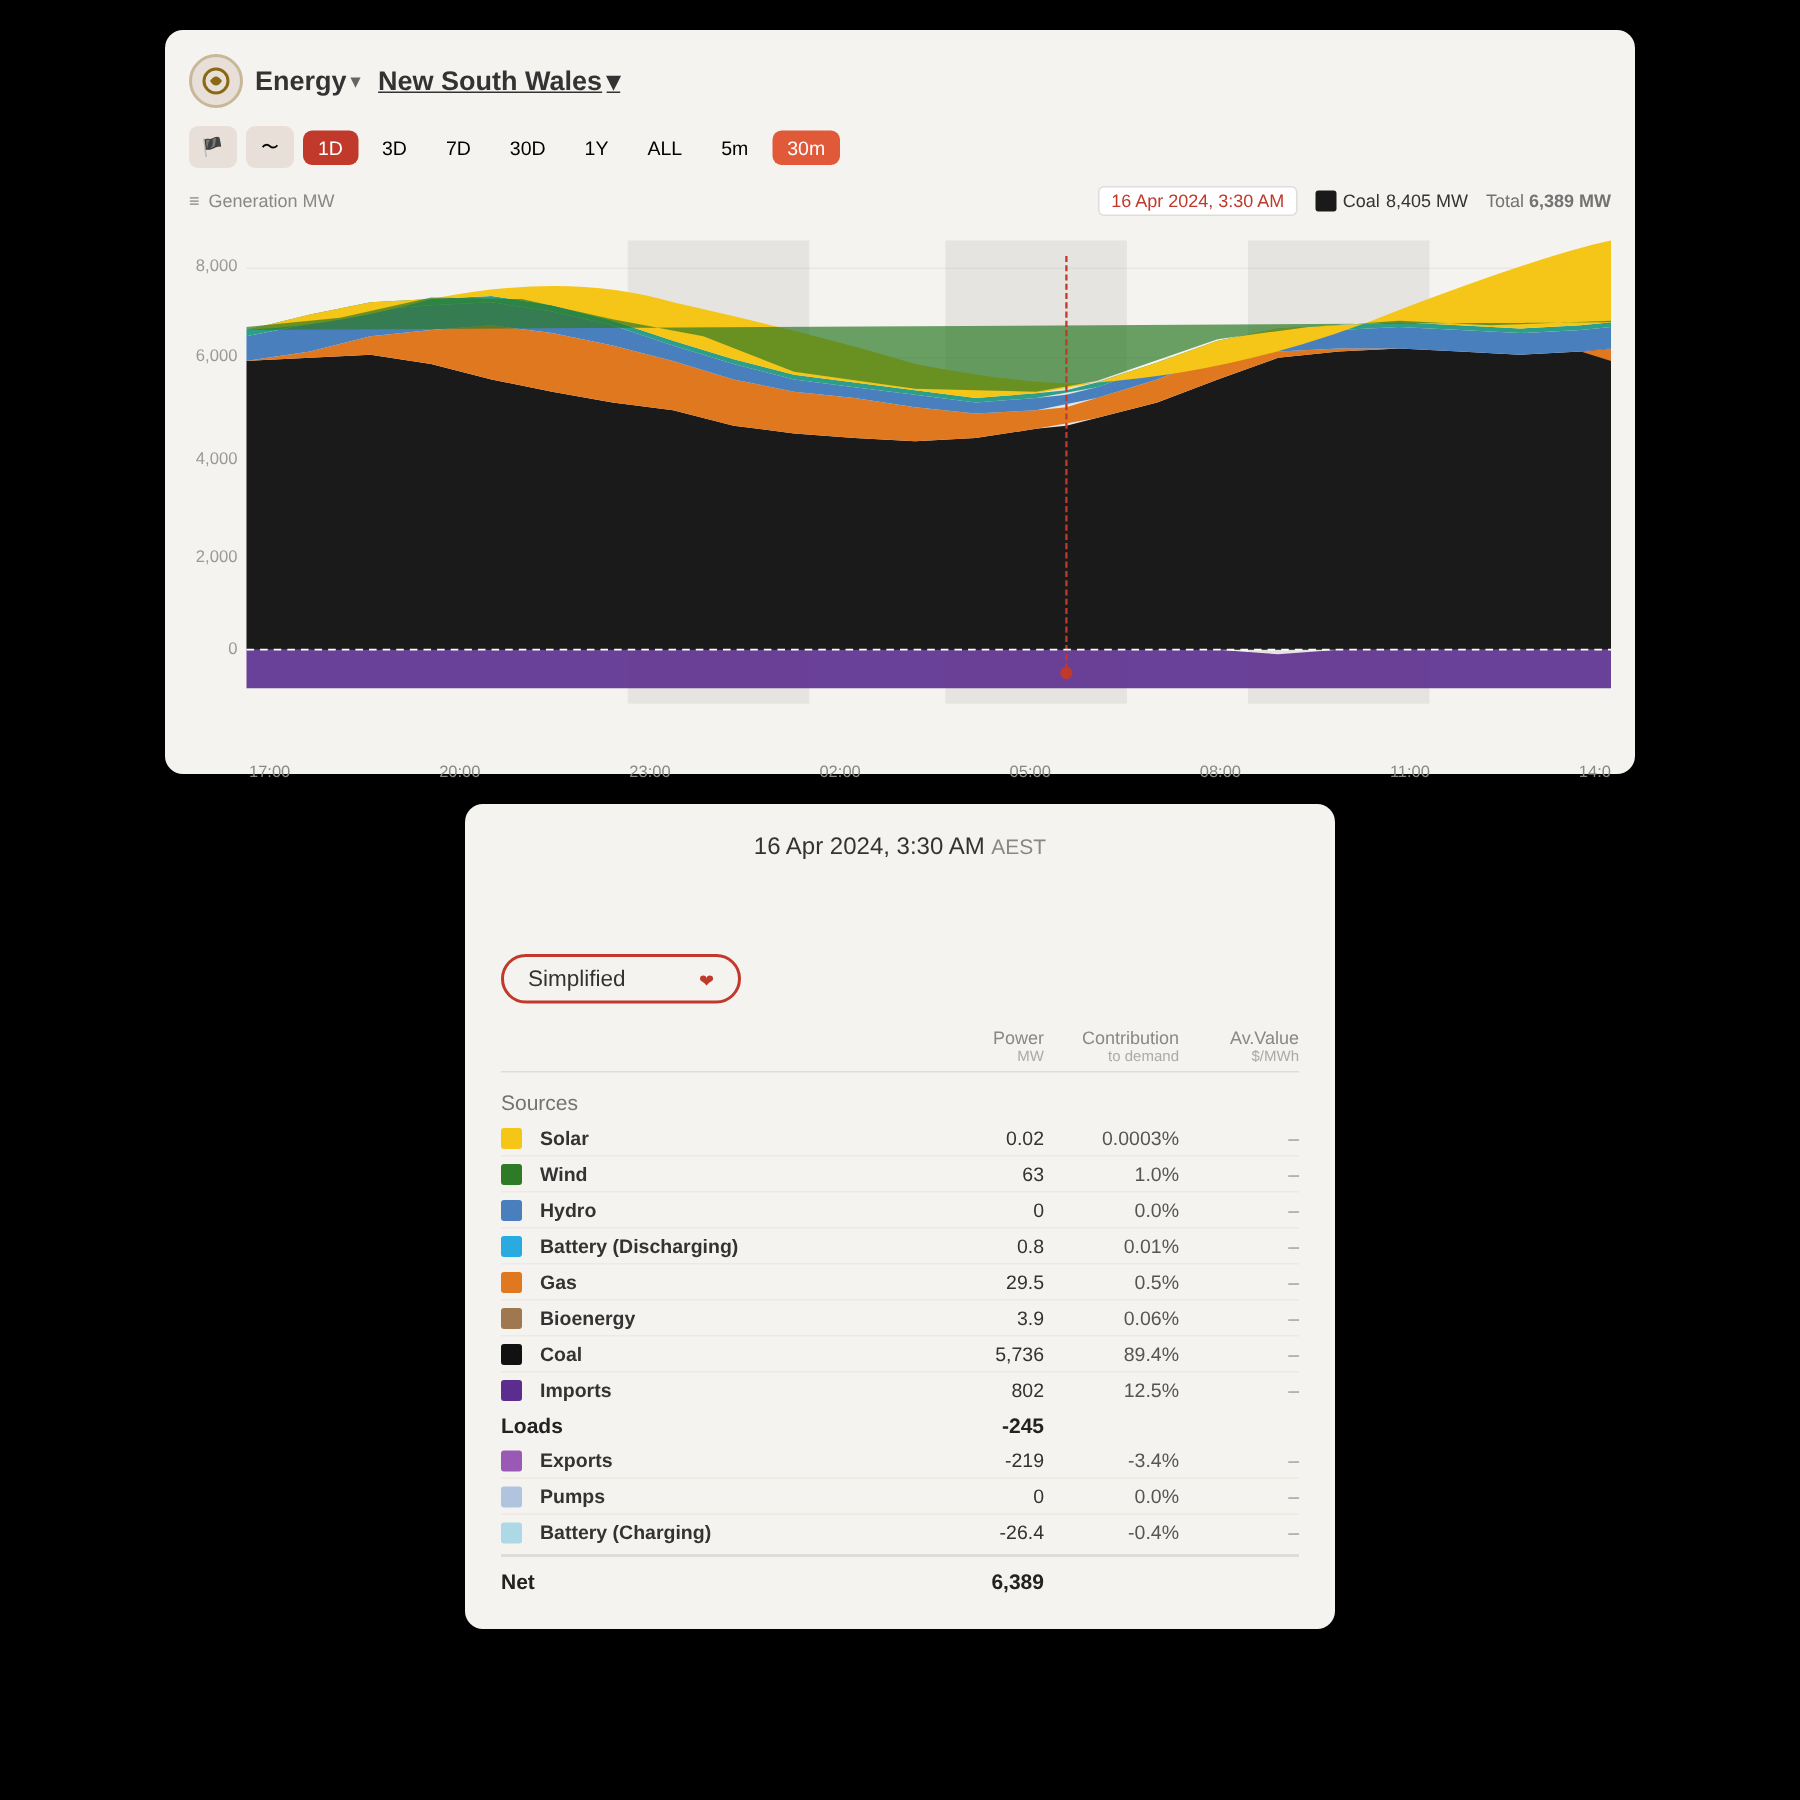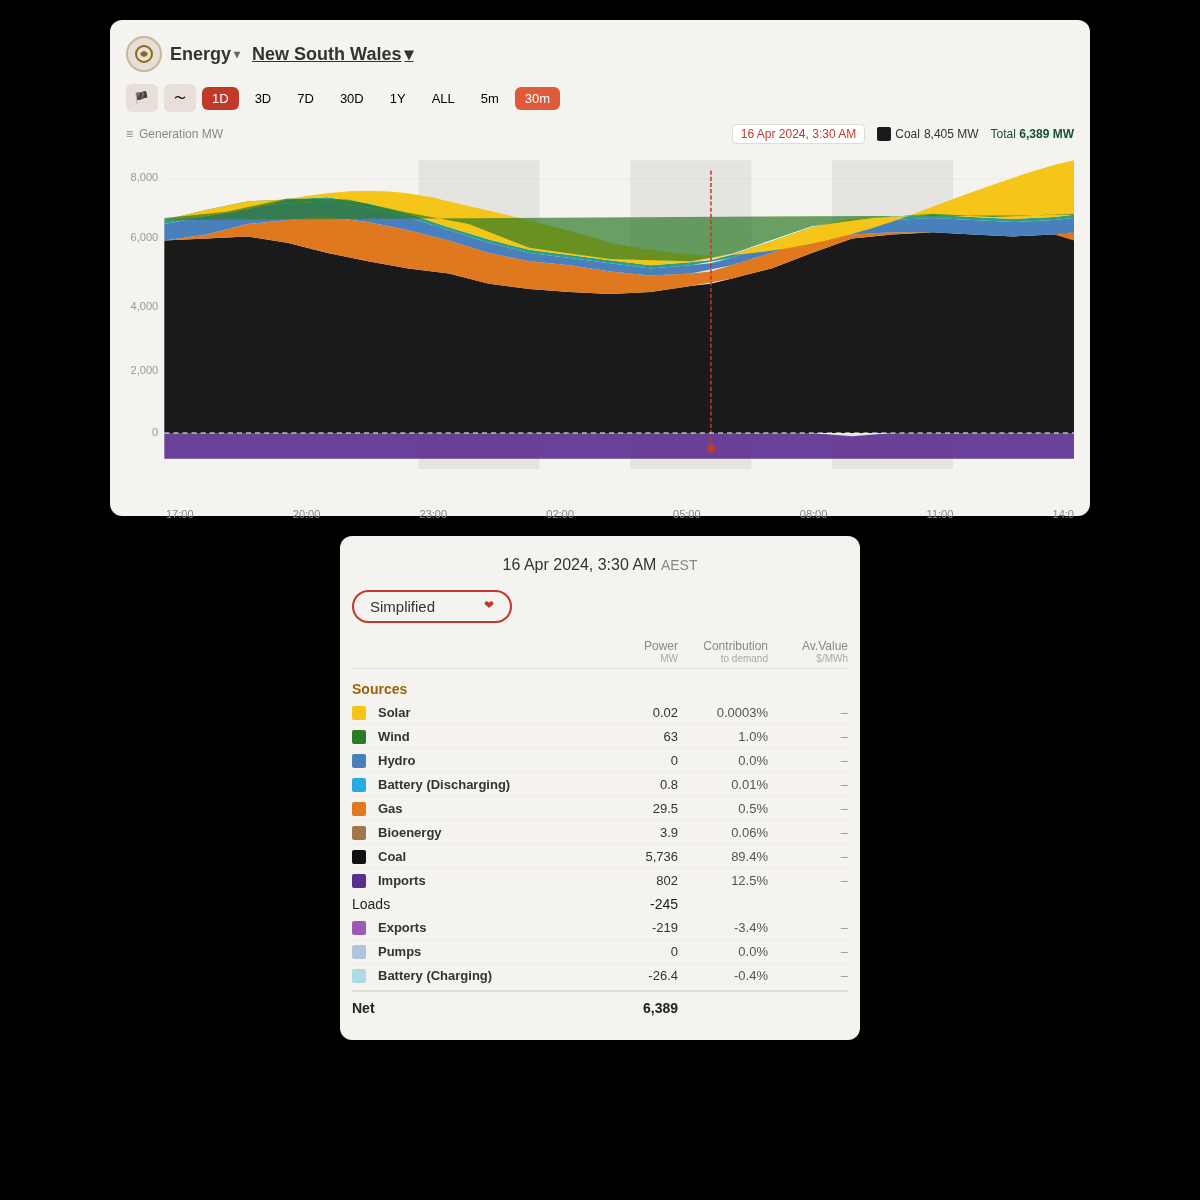--- a/index.html
+++ b/index.html
@@ -143,21 +143,21 @@
 
     .coal-color-box {
       width: 14px;
       height: 14px;
       background: #1a1a1a;
       border-radius: 2px;
     }
 
     .total-badge {
       font-size: 12px;
-      color: #14532d;
+      color: #737373;
     }
 
     
     .chart-container {
       position: relative;
       width: 100%;
       height: 350px;
     }
 
     .chart-svg {
@@ -170,22 +170,22 @@
       justify-content: space-between;
       padding: 4px 0 0 40px;
       font-size: 11px;
       color: #888;
     }
 
     
     .data-panel {
       background: #f5f3ef;
       border-radius: 12px;
-      width: 520px;
-      padding: 20px 12px;
+      width: 580px;
+      padding: 20px 24px;
     }
 
     .data-panel-title {
       text-align: center;
       font-size: 16px;
       font-weight: 400;
       color: #333;
       margin-bottom: 16px;
     }
 
@@ -201,24 +201,25 @@
     }
 
     .simplified-dropdown {
       border: 2px solid #c0392b;
       border-radius: 20px;
       padding: 6px 16px;
       font-size: 15px;
       color: #333;
       background: transparent;
       display: flex;
-      align-items: flex-start;
+      align-items: flex-end;
       gap: 8px;
       cursor: pointer;
       min-width: 160px;
+      margin-top: 46px;
     }
 
     .simplified-dropdown .dd-arrow {
       color: #c0392b;
       font-size: 12px;
       margin-left: auto;
     }
 
     .col-headers {
       display: grid;
@@ -228,23 +229,23 @@
       padding: 0 0 4px 0;
       border-bottom: 1px solid #ddd;
       margin-bottom: 4px;
     }
 
     .col-headers .col-name { font-weight: 600; color: #555; }
     .col-headers .col-right { text-align: right; }
     .col-sub { font-size: 10px; color: #aaa; }
 
     .section-label {
-      font-weight: 700;
+      font-weight: 400;
       font-size: 14px;
-      color: #a16207;
+      color: #737373;
       padding: 8px 0 4px 0;
     }
 
     .data-row {
       display: grid;
       grid-template-columns: 1fr 70px 90px 80px;
       align-items: center;
       padding: 4px 0;
       font-size: 13px;
       color: #333;
@@ -282,21 +283,21 @@
       border-top: 2px solid #ddd;
       margin-top: 3px;
     }
 
     .loads-row {
       display: grid;
       grid-template-columns: 1fr 70px 90px 80px;
       align-items: center;
       padding: 4px 0;
       font-size: 14px;
-      font-weight: 400;
+      font-weight: 700;
       color: #222;
     }
   </style>
 </head>
 <body>
 
 <div class="chart-panel">
 
   <div class="chart-header">
     <div class="logo-circle">

